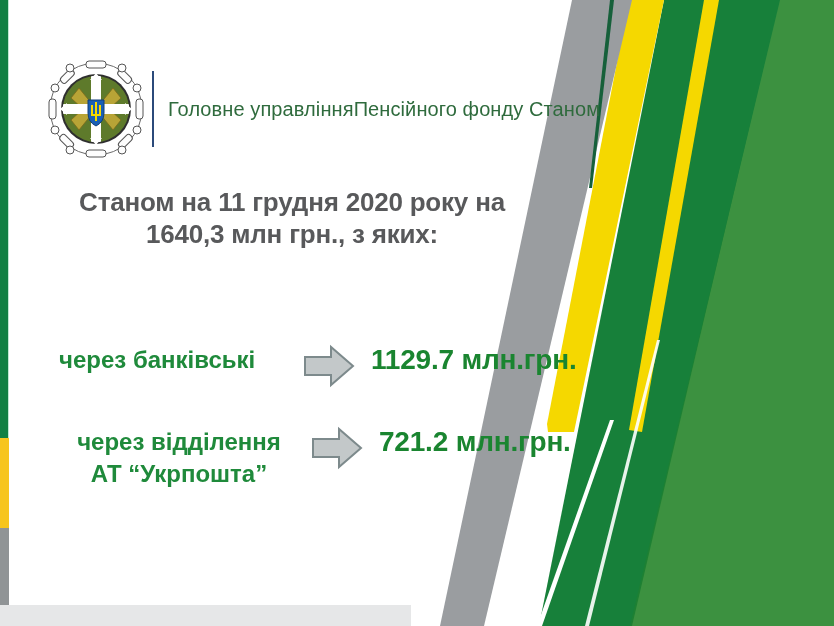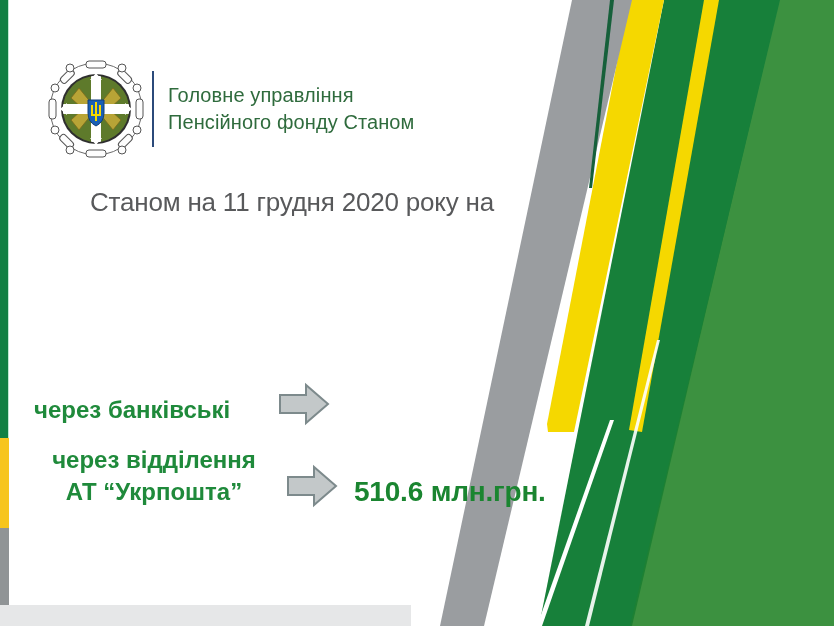--- a/index.html
+++ b/index.html
@@ -71,57 +71,58 @@
   .emblem { width: 100px; height: 102px; flex: 0 0 auto; }
   .logo-divider {
     width: 2px;
     height: 76px;
     background: #2b4a7a;
     margin: 0 14px 0 6px;
     flex: 0 0 auto;
   }
   .org-lines {
     display: flex;
-    flex-direction: column;
+    flex-direction: row;
     justify-content: center;
   }
   .org-line {
     font-size: 20px;
     line-height: 27px;
     color: #2f6b3d;
     letter-spacing: 0.1px;
     white-space: nowrap;
   }
 
   
   .headline {
     position: absolute;
     left: 52px;
     top: 186px;
     width: 480px;
     text-align: center;
     color: #58595b;
     font-size: 26px;
-    font-weight: normal;
+    font-weight: bold;
     line-height: 32px;
     letter-spacing: -0.2px;
   }
   .headline-line { display: block; white-space: nowrap; }
 
   
   .rows {
     position: absolute;
     left: 34px;
     top: 344px;
     width: 510px;
   }
   .row {
     display: flex;
-    align-items: flex-end;
+    align-items: flex-start;
     height: 82px;
+    margin-left: 25px;
   }
   .row-label {
     width: 240px;
     flex: 0 0 240px;
     color: #1f8a3b;
     font-size: 24px;
     font-weight: bold;
     line-height: 32px;
   }
   .row-1 .row-label { text-align: left; }
@@ -241,43 +242,45 @@
     <div class="logo-divider"></div>
 
     <div class="org-lines">
       <span class="org-line">Головне управління</span>
       <span class="org-line">Пенсійного фонду Станом</span>
     </div>
   </div>
 
   <div class="headline">
     <span class="headline-line">Станом на 11 грудня 2020 року на</span>
+    <span class="headline-line">1640,3 млн грн., з яких:</span>
   </div>
 
   <div class="rows">
 
     <div class="row row-1">
       <div class="row-label">
         <span>через банківські</span><br>
       </div>
       <div class="arrow-icon">
         <svg width="52" height="44" viewBox="0 0 52 44" xmlns="http://www.w3.org/2000/svg">
           <polygon points="2,13 28,13 28,3 50,22 28,41 28,31 2,31" fill="#c3c8c9" stroke="#7d8a8c" stroke-width="2" stroke-linejoin="miter"></polygon>
         </svg>
       </div>
+      <div class="row-value">1129.7 млн.грн.</div>
     </div>
 
     <div class="row row-2">
       <div class="row-label">
         <span>через відділення</span><br>
         <span>АТ “Укрпошта”</span>
       </div>
       <div class="arrow-icon">
         <svg width="52" height="44" viewBox="0 0 52 44" xmlns="http://www.w3.org/2000/svg">
           <polygon points="2,13 28,13 28,3 50,22 28,41 28,31 2,31" fill="#c3c8c9" stroke="#7d8a8c" stroke-width="2" stroke-linejoin="miter"></polygon>
         </svg>
       </div>
-      <div class="row-value">510.6 млн.грн.</div>
+      <div class="row-value">721.2 млн.грн.</div>
     </div>
 
   </div>
 
 </div>
 
 </body></html>

